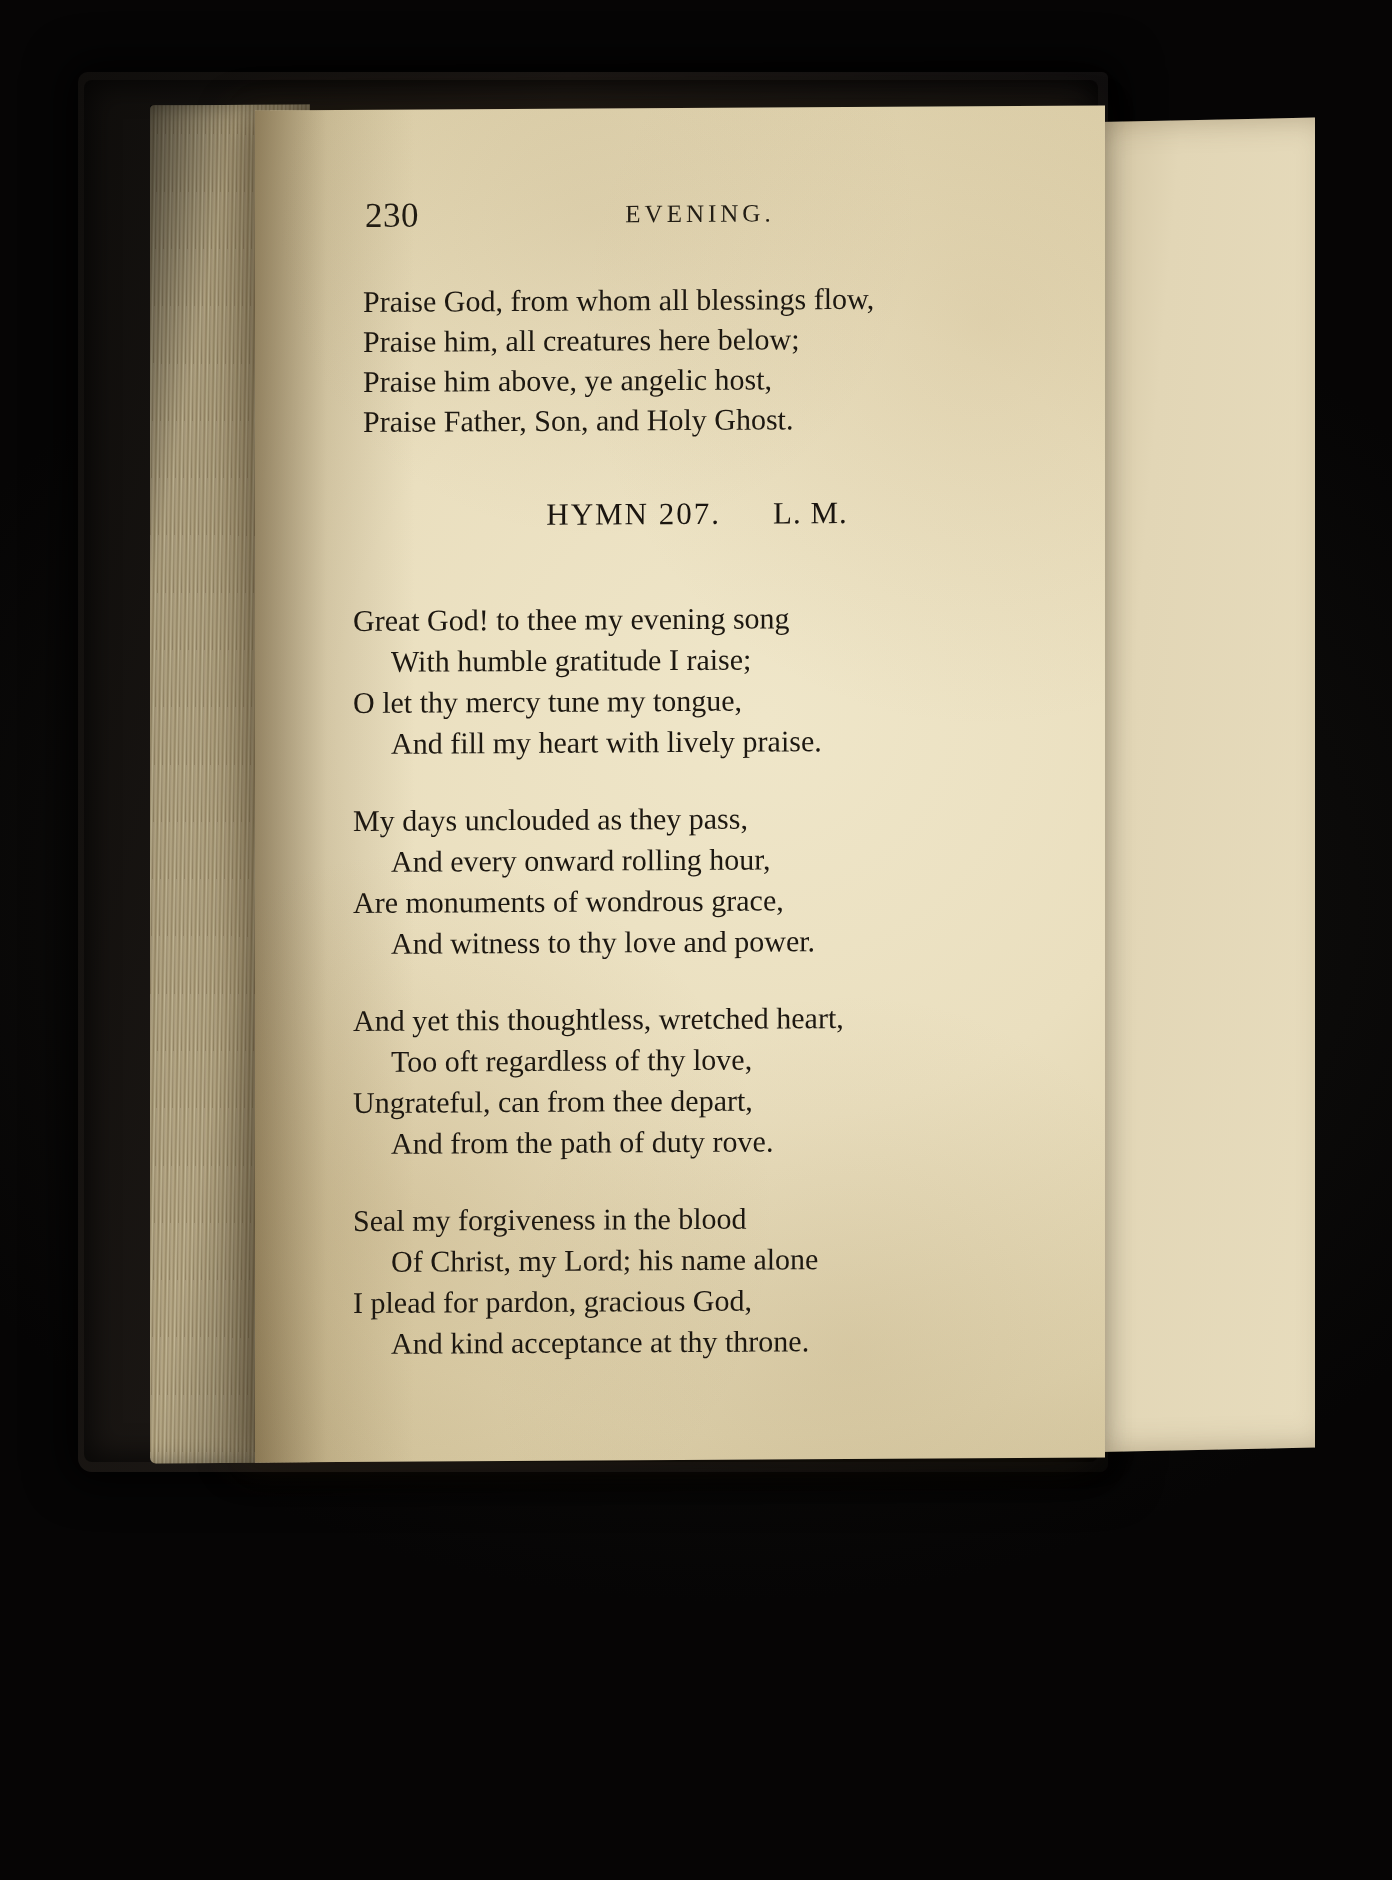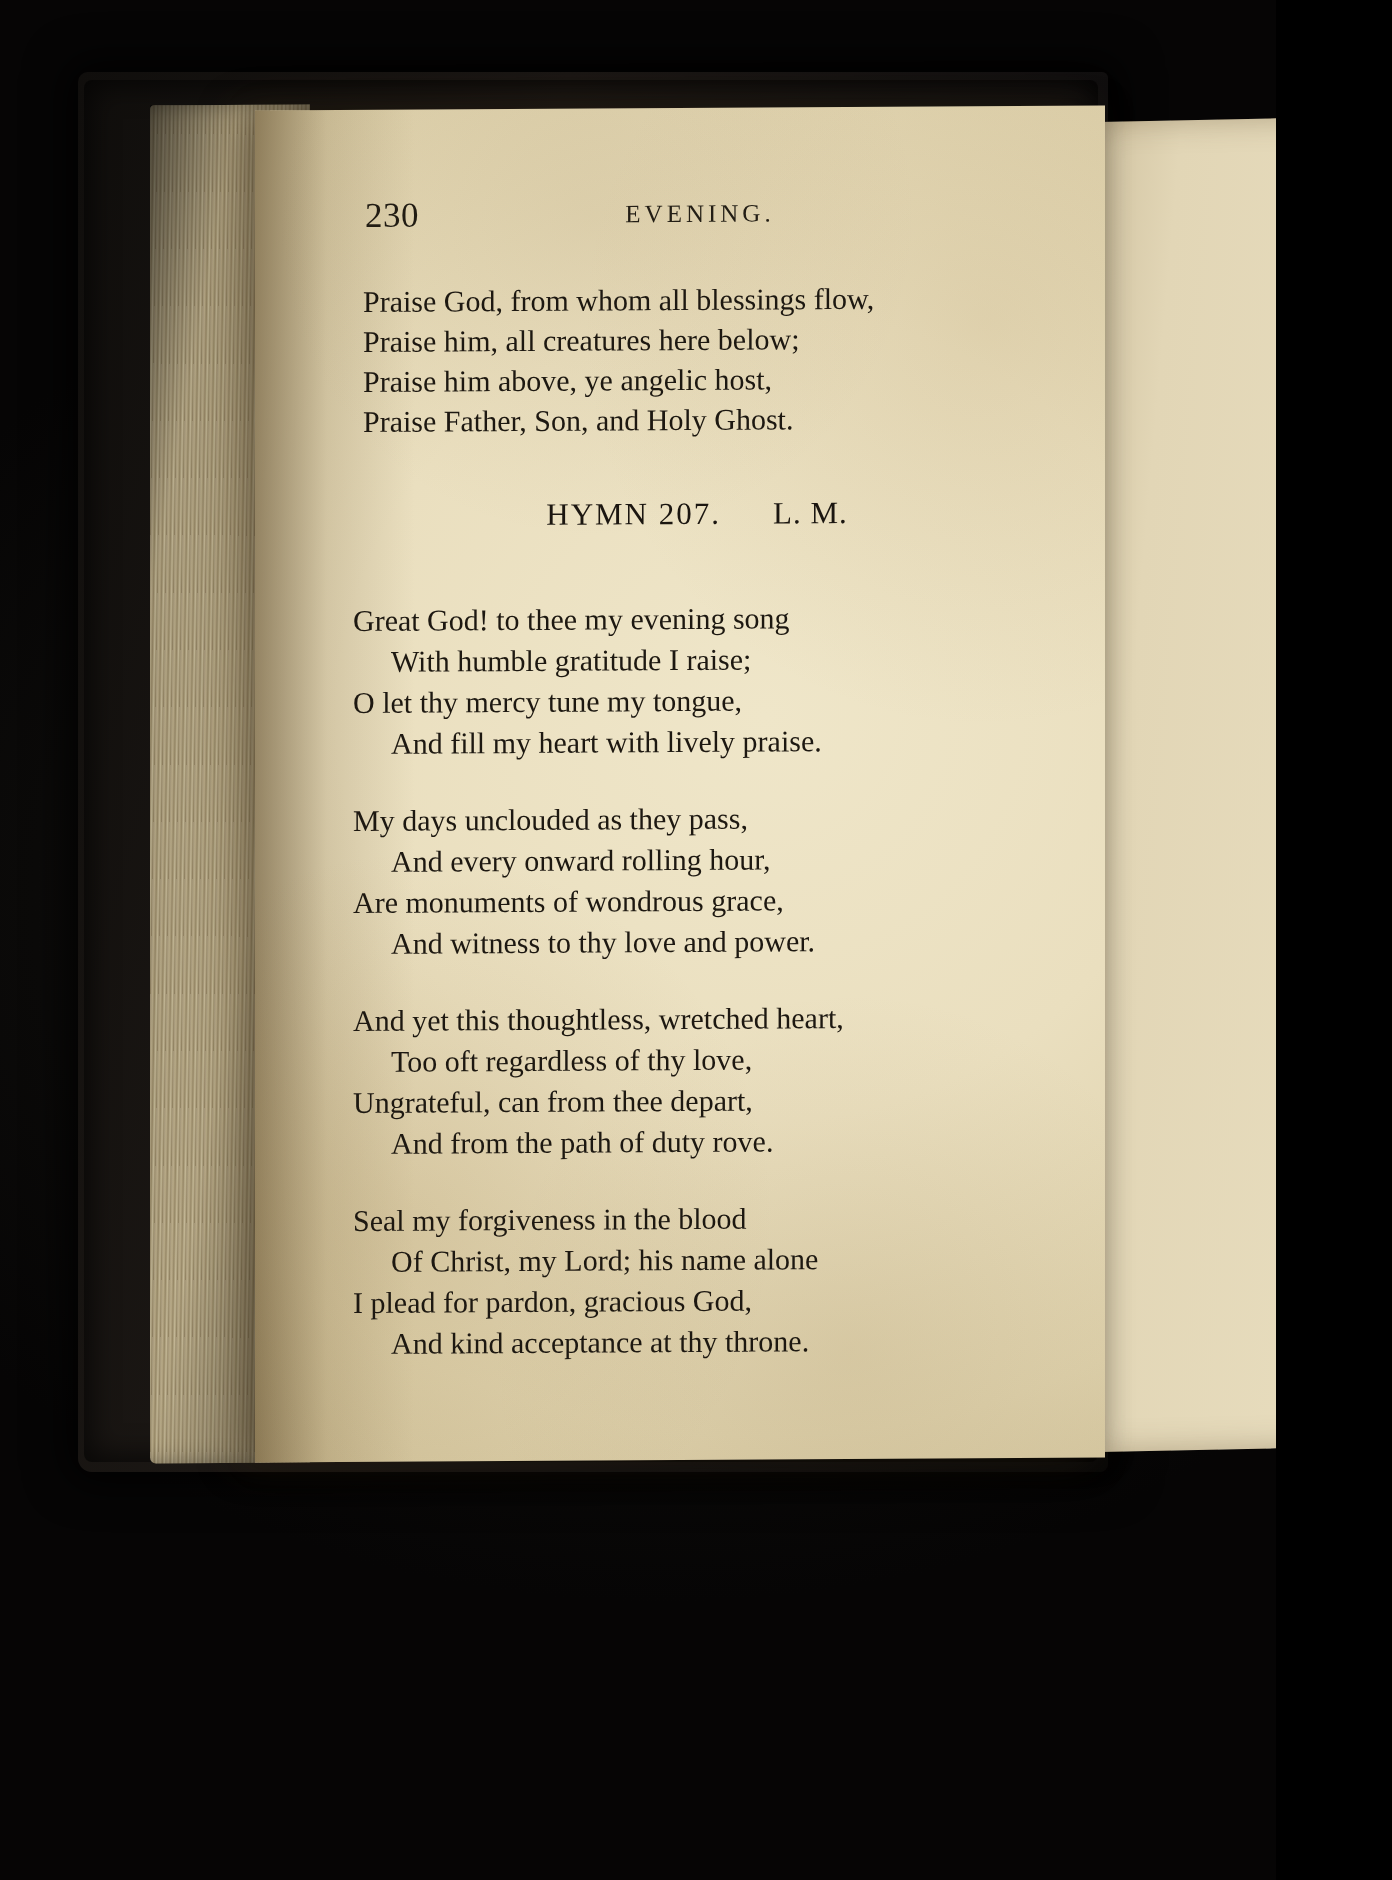--- a/index.html
+++ b/index.html
@@ -2,21 +2,21 @@
 <html><head>
 <meta charset="utf-8">
 <style>
   html, body {
     margin: 0;
     padding: 0;
     background: #000000;
   }
   .screen {
     position: relative;
-    width: 1276px;
+    width: 1392px;
     height: 1880px;
     background: #0d0c0a;
     overflow: hidden;
     font-family: "Liberation Serif", serif;
   }
 
   
   .backdrop {
     position: absolute;
     inset: 0;

